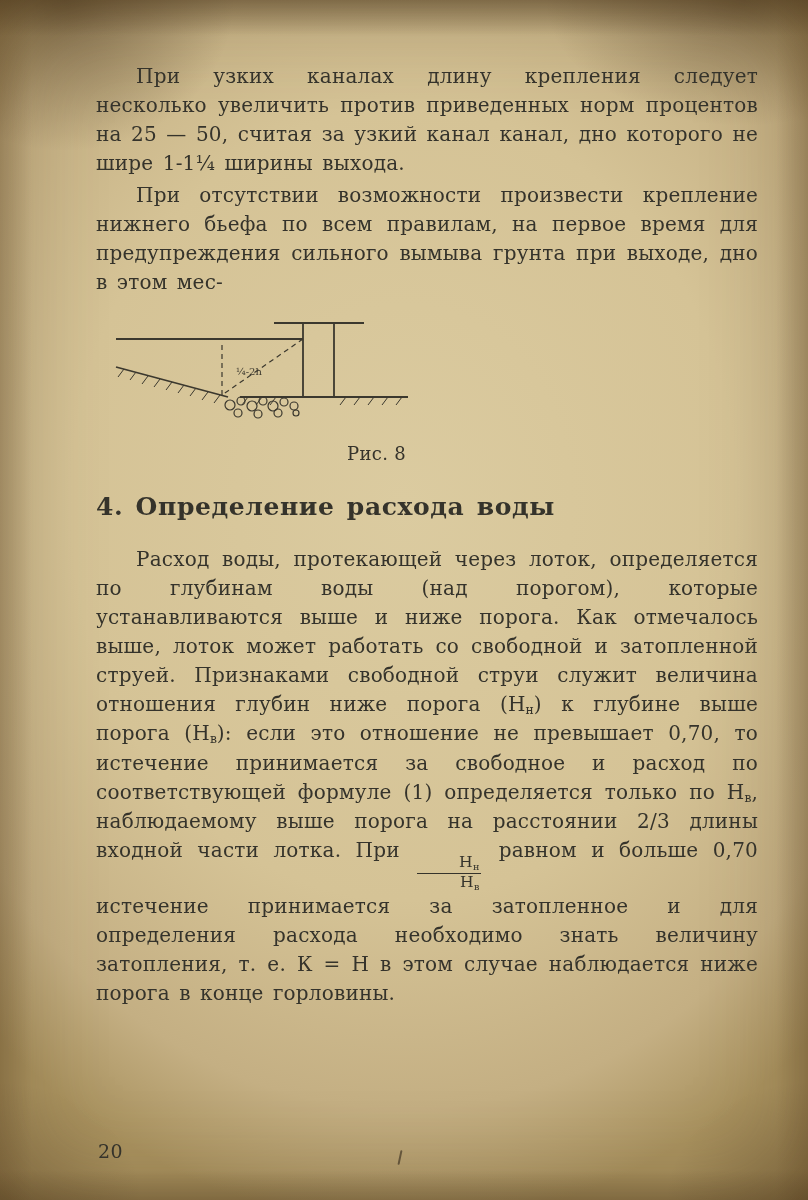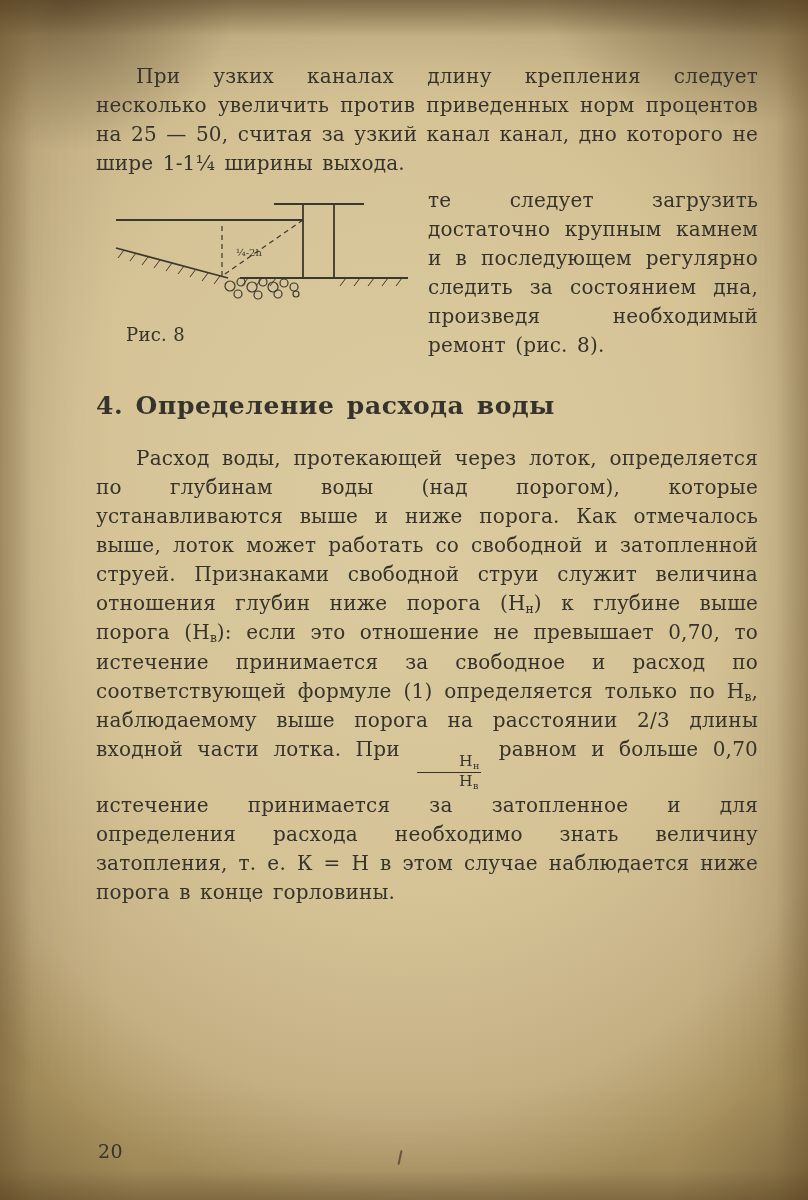--- a/index.html
+++ b/index.html
@@ -34,32 +34,32 @@
     text-align:justify;
     letter-spacing:.2px;
     word-spacing:.14em;
   }
   p{ text-indent:40px; }
   p.no-bottom{ margin-bottom:0; }
   .fig-row{ display:flex; margin:6px 0 8px 0; }
   .fig-col{ flex:none; width:322px; padding-top:10px; }
   .fig-col svg{ display:block; margin-left:14px; }
   .fig-caption{
-    text-align:left; width:280px; margin:12px 0 0 30px;
+    text-align:right; width:280px; margin:12px 0 0 30px;
     font-size:18px; letter-spacing:.3px;
   }
   .fig-text{ flex:1; padding-left:10px; padding-top:2px; text-indent:0; }
   h2{
     margin:28px 0 24px 0;
     font-size:25px; font-weight:bold; text-align:left;
     letter-spacing:.6px; word-spacing:.12em;
   }
   sub{ font-size:.62em; vertical-align:-.28em; letter-spacing:0; }
   .frac{
-    display:inline-flex; flex-direction:column; align-items:flex-start;
+    display:inline-flex; flex-direction:column; align-items:flex-end;
     vertical-align:-.65em; font-size:.78em; line-height:1.08; margin:0 3px;
   }
   .frac .fn{ border-bottom:1.6px solid #35332b; padding:0 2px; }
   .frac .fd{ padding:0 2px; }
   .page-number{
     position:absolute; left:98px; top:1140px;
     font-size:19px; letter-spacing:.5px;
   }
   .ink-mark{
     position:absolute; left:399px; top:1150px; width:2px; height:15px;
@@ -72,20 +72,21 @@
   .fig-label{ font-size:10px; fill:#3b382e; font-family:"DejaVu Serif",serif; }
 </style>
 </head>
 <body>
 
 <div class="paper">
   <div class="content">
 
     <p>При узких каналах длину крепления следует несколько увеличить против приведенных норм процентов на 25 — 50, считая за узкий канал канал, дно которого не шире 1-1¼ ширины выхода.</p>
 
+    <p class="no-bottom">При отсутствии возможности произвести крепление нижнего бьефа по всем правилам, на первое время для предупреждения сильного вымыва грунта при выходе, дно в этом мес-</p>
 
     <div class="fig-row">
       <div class="fig-col">
         <svg width="300" height="118" viewBox="0 0 300 118">
 
           <line class="fig-line" x1="6" y1="26" x2="193" y2="26"></line>
           <line class="fig-line" x1="193" y1="10" x2="193" y2="84"></line>
           <line class="fig-line" x1="224" y1="10" x2="224" y2="84"></line>
           <line class="fig-line" x1="164" y1="10" x2="254" y2="10"></line>
           <line class="fig-line" x1="130" y1="84" x2="298" y2="84"></line>
@@ -127,21 +128,20 @@
             <circle class="fig-stone" cx="184" cy="93" r="4"></circle>
             <circle class="fig-stone" cx="128" cy="100" r="4"></circle>
             <circle class="fig-stone" cx="148" cy="101" r="4"></circle>
             <circle class="fig-stone" cx="168" cy="100" r="4"></circle>
             <circle class="fig-stone" cx="186" cy="100" r="3"></circle>
           </g>
           <text class="fig-label" x="126" y="62">¼-2h</text>
         </svg>
         <div class="fig-caption">Рис. 8</div>
       </div>
-      <div class="fig-text">те следует загрузить достаточно крупным камнем и в последующем регулярно следить за состоянием дна, произведя необходимый ремонт (рис. 8).</div>
     </div>
 
 
 
     <h2>4. Определение расхода воды</h2>
 
     <p>Расход воды, протекающей через лоток, определяется по глубинам воды (над порогом), которые устанавливаются выше и ниже порога. Как отмечалось выше, лоток может работать со свободной и затопленной струей. Признаками свободной струи служит величина отношения глубин ниже порога (Н<sub>н</sub>) к глубине выше порога (Н<sub>в</sub>): если это отношение не превышает 0,70, то истечение принимается за свободное и расход по соответствующей формуле (1) определяется только по Н<sub>в</sub>, наблюдаемому выше порога на расстоянии 2/3 длины входной части лотка. При <span class="frac">
           <span class="fn">Н<sub>н</sub></span>
           <span class="fd">Н<sub>в</sub></span>
         </span> равном и больше 0,70 истечение принимается за затопленное и для определения расхода необходимо знать величину затопления, т. е. К =  Н в этом случае наблюдается ниже порога в конце горловины.</p>

